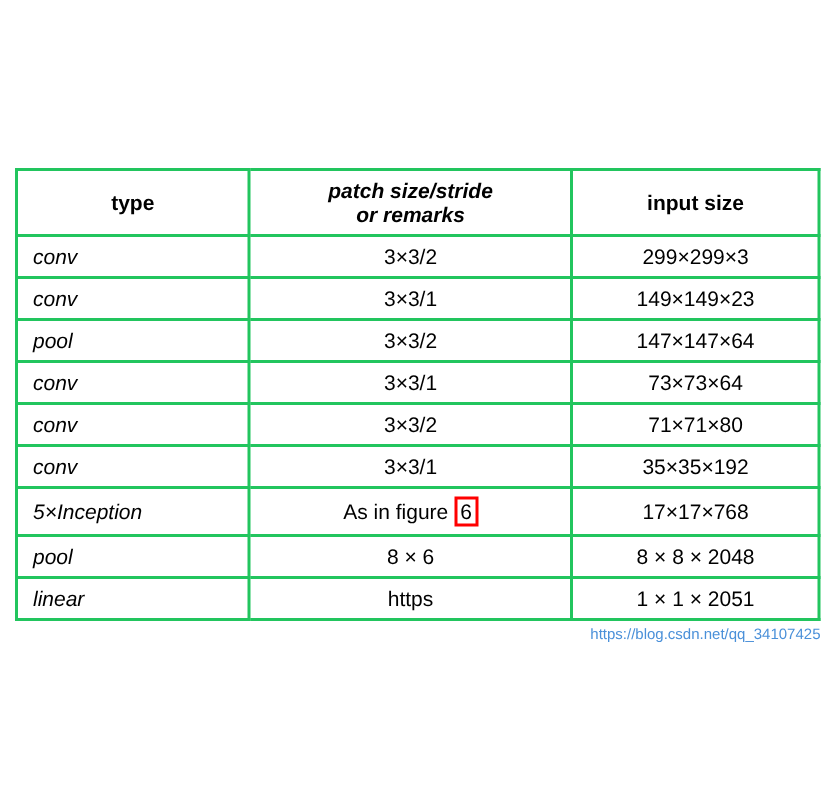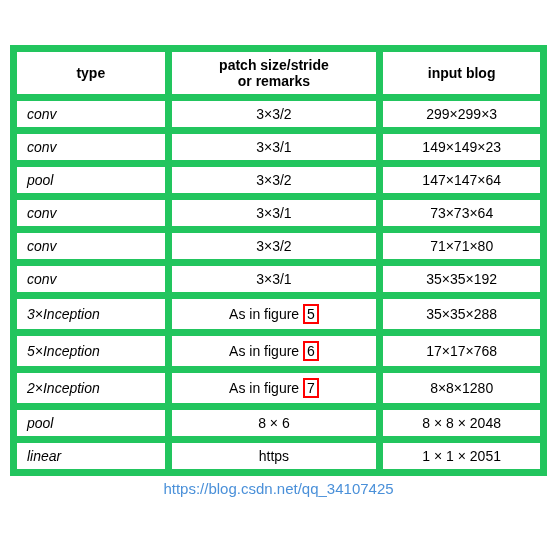--- a/index.html
+++ b/index.html
@@ -23,21 +23,21 @@
     .table-container {
       width: 537px;
     }
 
     table {
       border-collapse: collapse;
       width: 100%;
     }
 
     th, td {
-      border: 7px solid #22c55e;
+      border: 2px solid #22c55e;
       padding: 5px 10px;
       text-align: center;
     }
 
     thead th {
       font-weight: bold;
       background: #fff;
     }
 
     tbody td:first-child {
@@ -46,37 +46,37 @@
     }
 
     .highlighted {
       border: 2px solid red;
       display: inline-block;
       padding: 0 2px;
       color: inherit;
     }
 
     .watermark {
-      text-align: center;
-      font-size: 15px;
+      text-align: right;
+      font-size: 10px;
       color: #4a90d9;
       margin-top: 4px;
     }
   </style>
 </head>
 <body>
 
 <div class="table-container">
   <table>
     <thead>
       <tr>
         <th>type</th>
-        <th style="white-space: pre-line;">patch size/stride
+        <th style="white-space: pre-line; font-style: italic;">patch size/stride
 or remarks</th>
-        <th>input blog</th>
+        <th>input size</th>
       </tr>
     </thead>
     <tbody id="table-body">
     <tr>
           <td>conv</td>
           <td>3×3/2</td>
           <td>299×299×3</td>
         </tr>
         <tr>
           <td>conv</td>
@@ -97,33 +97,23 @@
           <td>conv</td>
           <td>3×3/2</td>
           <td>71×71×80</td>
         </tr>
         <tr>
           <td>conv</td>
           <td>3×3/1</td>
           <td>35×35×192</td>
         </tr>
         <tr>
-          <td>3×Inception</td>
-          <td>As in figure <span class="highlighted">5</span></td>
-          <td>35×35×288</td>
-        </tr>
-        <tr>
           <td>5×Inception</td>
           <td>As in figure <span class="highlighted">6</span></td>
           <td>17×17×768</td>
-        </tr>
-        <tr>
-          <td>2×Inception</td>
-          <td>As in figure <span class="highlighted">7</span></td>
-          <td>8×8×1280</td>
         </tr>
         <tr>
           <td>pool</td>
           <td>8 × 6</td>
           <td>8 × 8 × 2048</td>
         </tr>
         <tr>
           <td>linear</td>
           <td>https</td>
           <td>1 × 1 × 2051</td>

